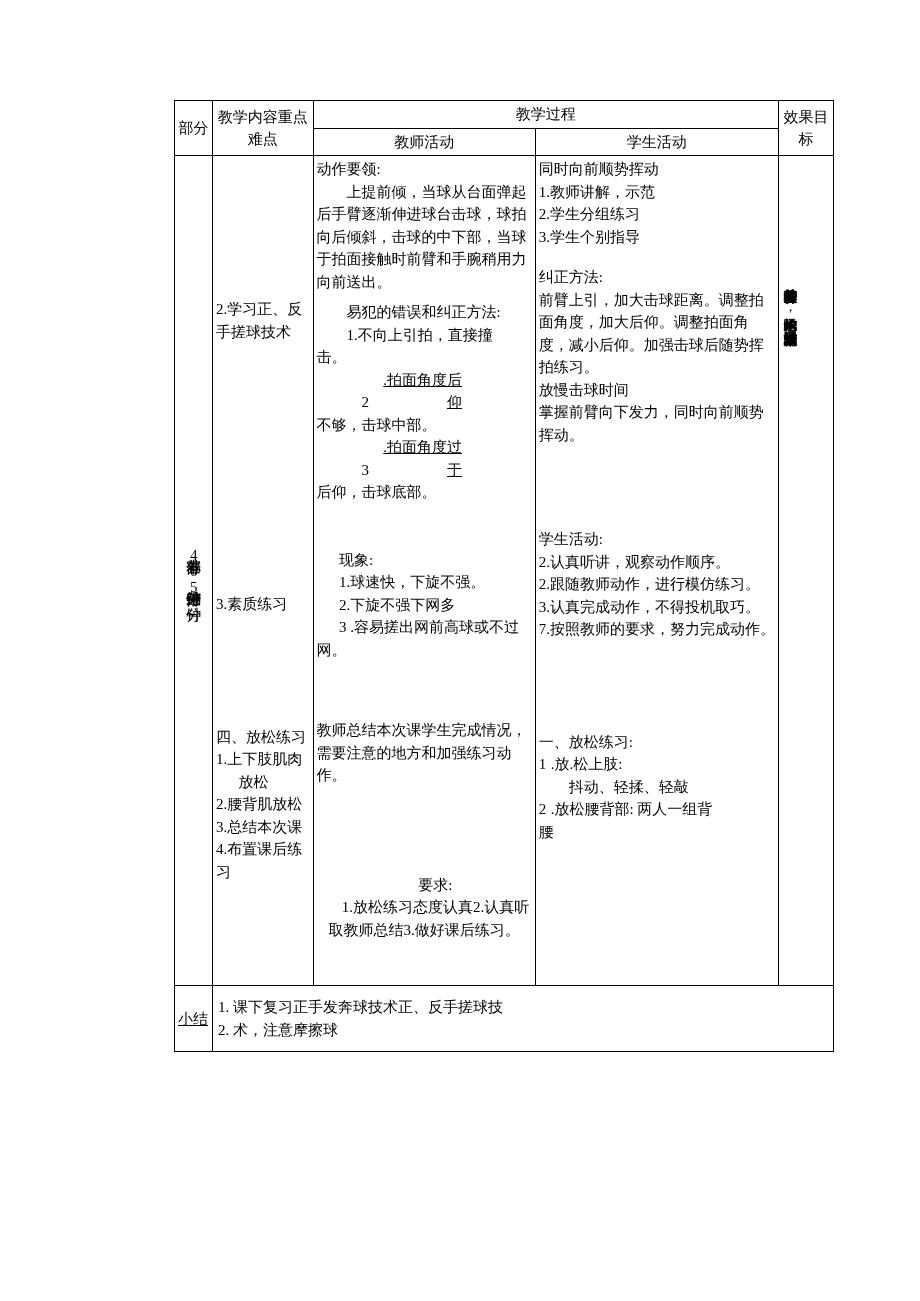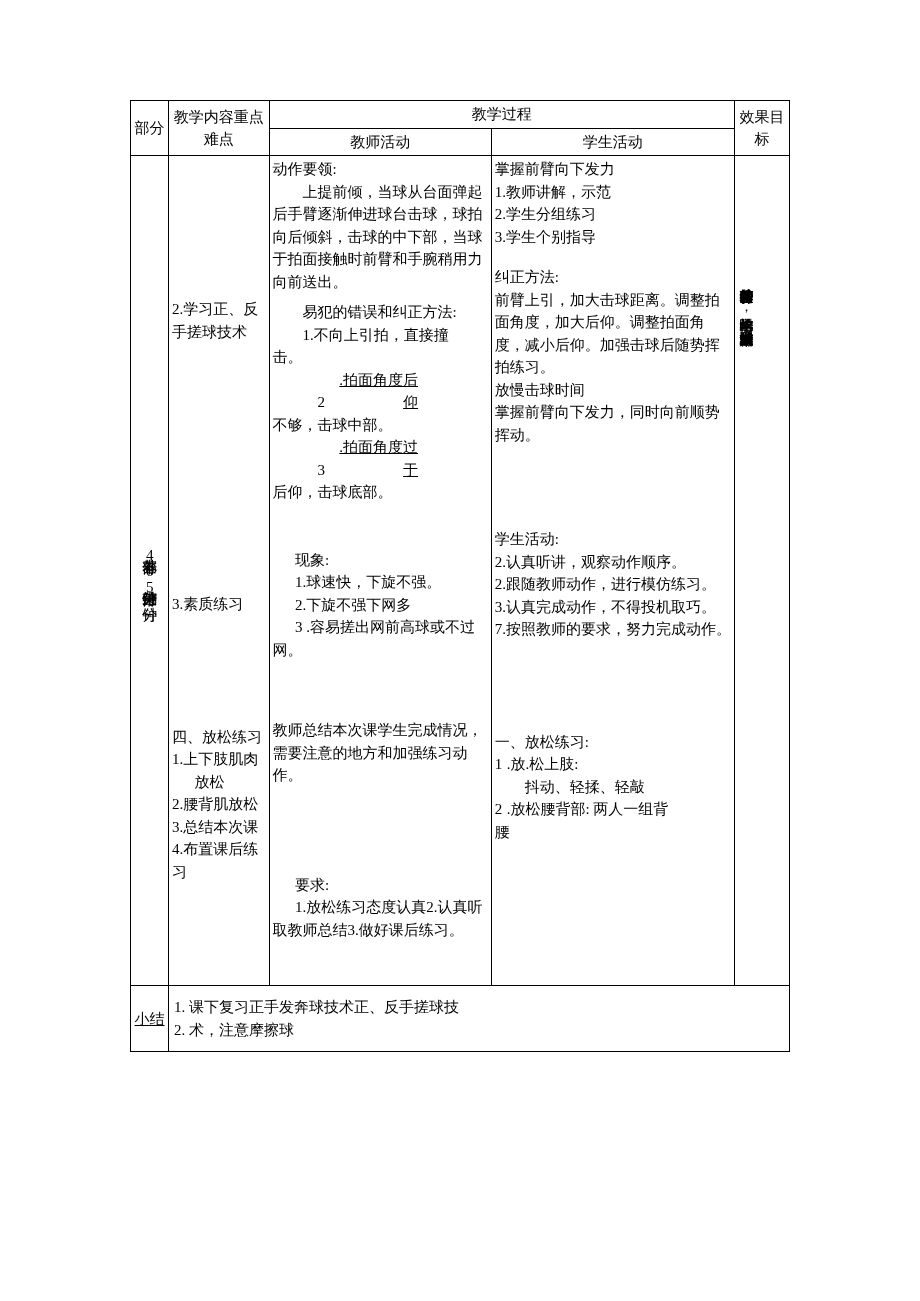--- a/index.html
+++ b/index.html
@@ -9,20 +9,21 @@
       background: #fff;
       padding: 100px 130px;
       width: 920px;
       line-height: 1.5;
       color: #000;
     }
     table {
       border-collapse: collapse;
       width: 100%;
       table-layout: fixed;
+      margin-left: 44px;
     }
     td, th {
       border: 1px solid #000;
       vertical-align: top;
       padding: 2px 3px;
       font-weight: normal;
     }
     .hdr { text-align: center; vertical-align: middle; }
     .vert {
       writing-mode: vertical-rl;
@@ -36,21 +37,21 @@
     .col-student { width: 230px; }
     .col-effect { width: 52px; }
     .body-row td { height: 830px; }
     .cell-inner { display: flex; flex-direction: column; height: 100%; }
     .g1 { flex: 0 0 auto; padding-top: 140px; }
     .g2 { flex: 0 0 auto; padding-top: 250px; }
     .g3 { flex: 0 0 auto; padding-top: 110px; }
     .t-block-a { flex: 0 0 auto; }
     .t-block-b { flex: 0 0 auto; padding-top: 45px; }
     .t-block-c { flex: 0 0 auto; padding-top: 60px; font-family: Liberation Mono, monospace; }
-    .t-block-d { flex: 0 0 auto; padding-top: 85px; }
+    .t-block-d { flex: 0 0 auto; padding-top: 85px; text-align: center; }
     .s-block-a { flex: 0 0 auto; }
     .s-block-b { flex: 0 0 auto; padding-top: 82px; }
     .s-block-c { flex: 0 0 auto; padding-top: 90px; }
     .num-row { display: block; }
     .num-row .n { display: inline-block; width: 18px; }
     .num-row .w { display: inline-block; width: 105px; text-align: right; text-decoration: underline; }
     .indent { text-indent: 2em; display: block; }
     .indent-sm { text-indent: 1.5em; display: block; }
     .num-s { display: inline-block; width: 12px; }
     .num-sw { display: inline-block; width: 95px; }
@@ -60,21 +61,21 @@
       white-space: normal;
       height: 100%;
       display: flex;
       align-items: center;
       justify-content: flex-start;
       padding-top: 120px;
       line-height: 1.15;
       font-size: 14px;
     }
     .summary-label {
-      text-align: center;
+      text-align: left;
       vertical-align: middle;
       line-height: 2.8;
       text-decoration: underline;
     }
     .summary-cell { vertical-align: middle; padding: 10px 5px; }
   </style>
 </head>
 <body>
 
 <table>
@@ -158,21 +159,21 @@
         <div class="t-block-d">
           <span class="indent-sm">要求:</span>
           <span class="indent-sm">1.放松练习态度认真2.认真听取教师总结3.做好课后练习。</span>
         </div>
       </div>
     </td>
 
     <td>
       <div class="cell-inner">
         <div class="s-block-a">
-          <div>掌握前臂向下发力</div>
+          <div>同时向前顺势挥动</div>
           <div>1.教师讲解，示范</div>
           <div>2.学生分组练习</div>
           <div>3.学生个别指导</div>
           <div style="height:18px"></div>
           <div>纠正方法:</div>
           <div>前臂上引，加大击球距离。调整拍面角度，加大后仰。调整拍面角度，减小后仰。加强击球后随势挥拍练习。</div>
           <div>放慢击球时间</div>
           <div>掌握前臂向下发力，同时向前顺势挥动。</div>
         </div>
         <div class="s-block-b">

